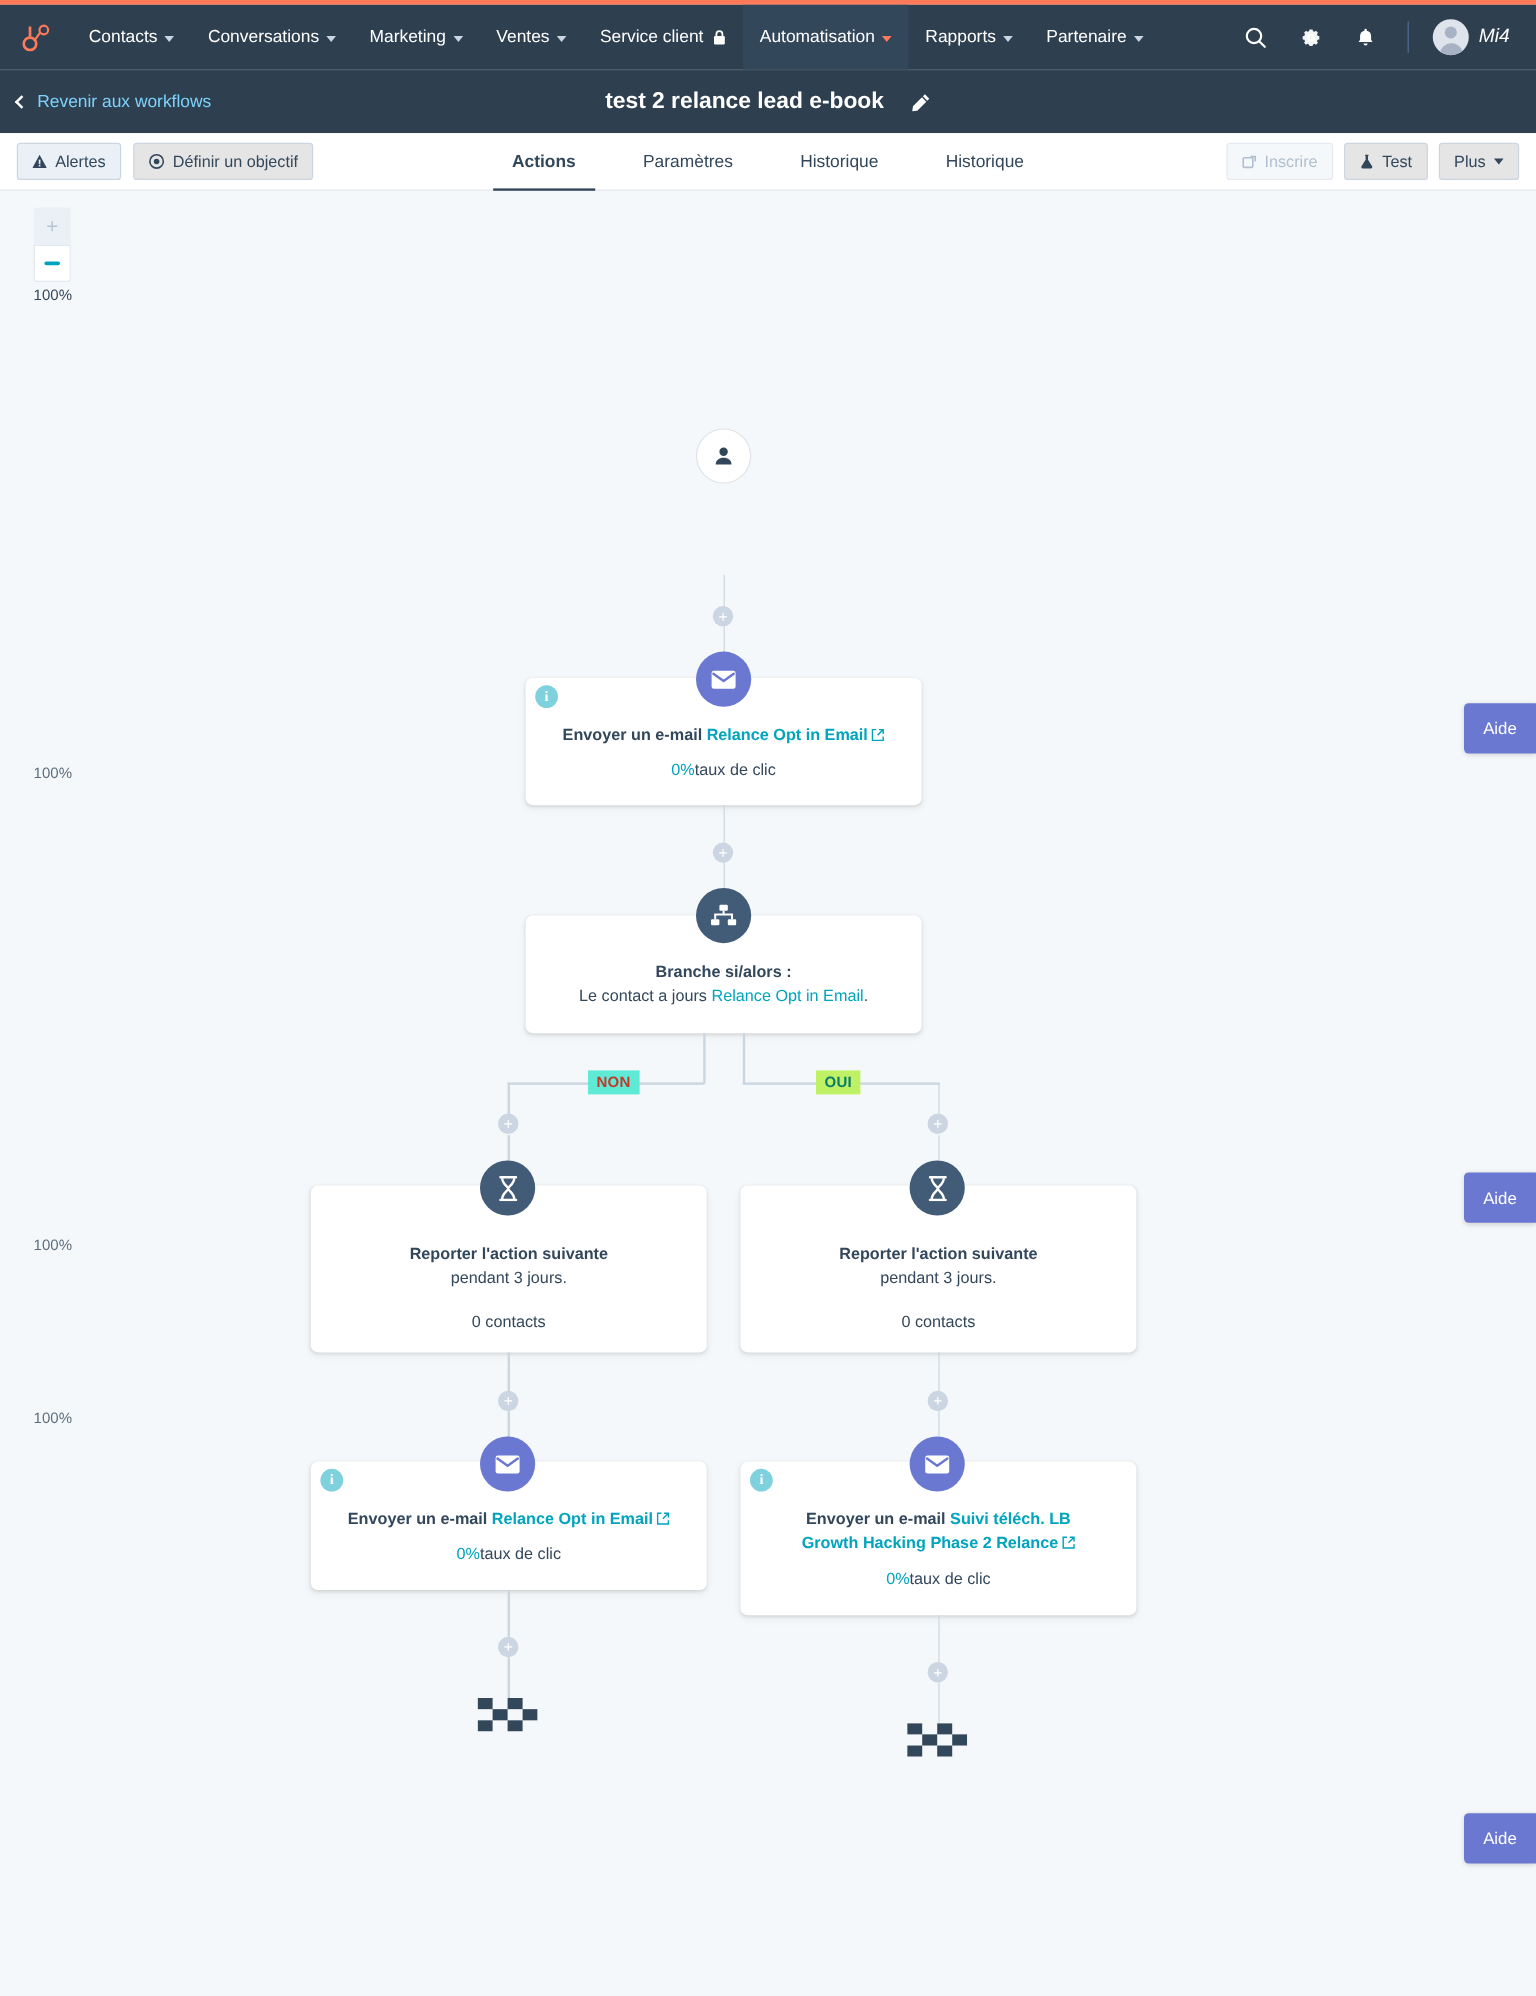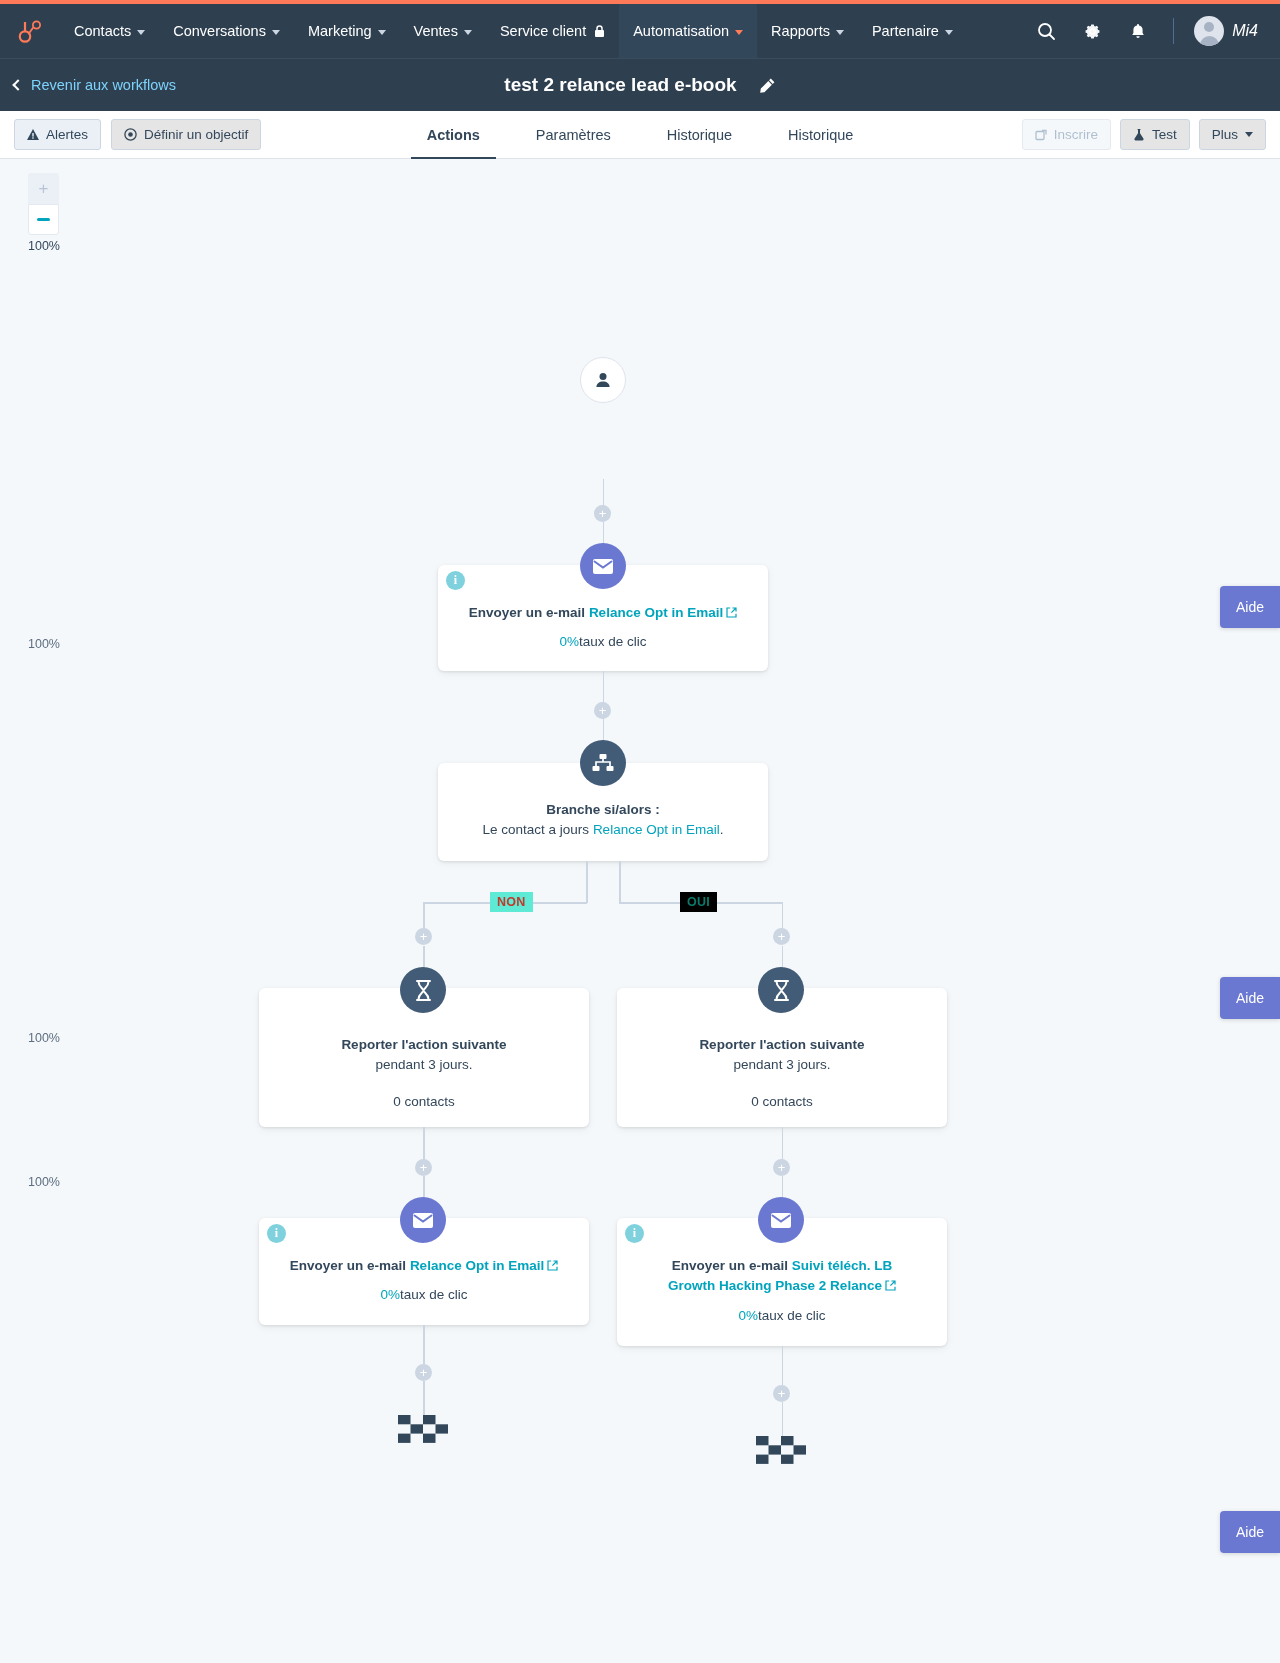--- a/index.html
+++ b/index.html
@@ -167,21 +167,21 @@
     background: #cbd6e2; color: #fff; display: flex; align-items: center;
     justify-content: center; font-size: 13px; line-height: 1; z-index: 3;
     cursor: pointer;
   }
 
   .branch-label {
     position: absolute; font-size: 12.5px; font-weight: 700; letter-spacing: .3px;
     padding: 3px 7px; z-index: 3;
   }
   .label-non { background: #5eead4; color: #c0392b; }
-  .label-oui { background: #000000; color: #0b7a6a; }
+  .label-oui { background: #bef264; color: #0b7a6a; }
 
   .flag { position: absolute; z-index: 2; }
 
   .aide {
     position: absolute; right: 0; background: #6a78d1; color: #fff;
     border-radius: 4px 0 0 4px; padding: 13px 16px; font-size: 14px;
     cursor: pointer; box-shadow: 0 1px 4px rgba(0,0,0,.15);
   }
 </style>
 </head>

